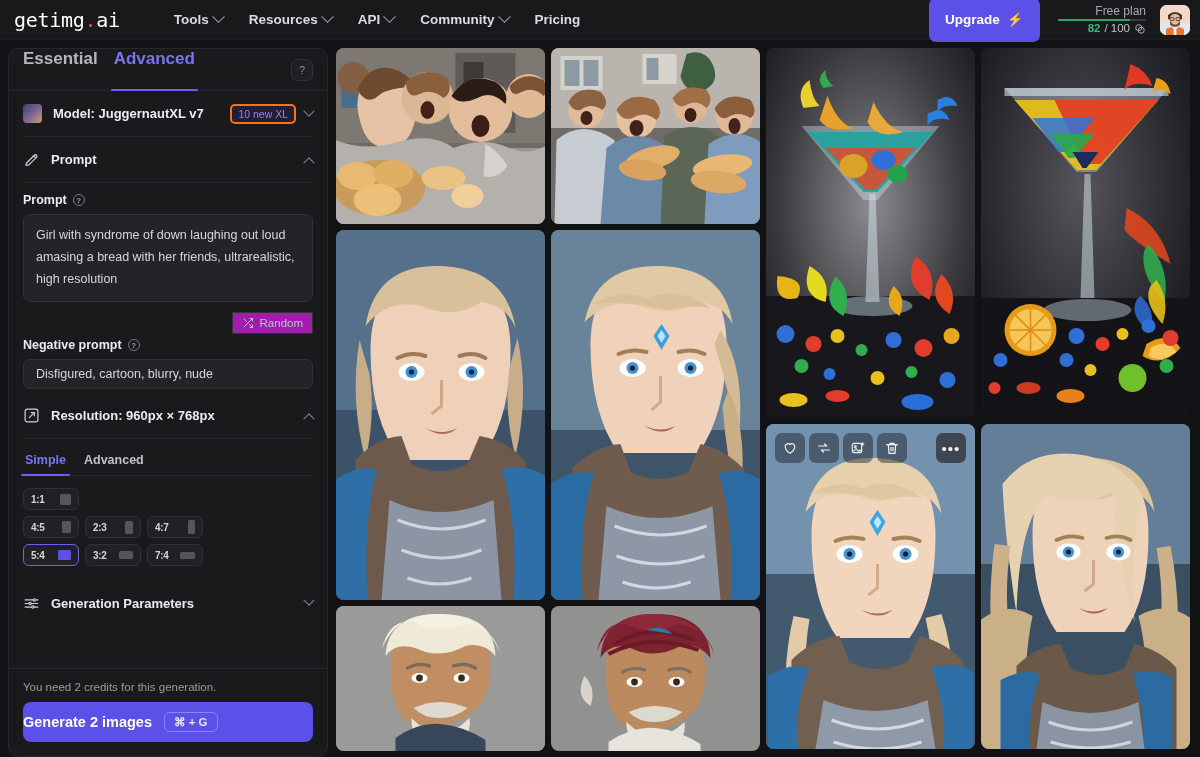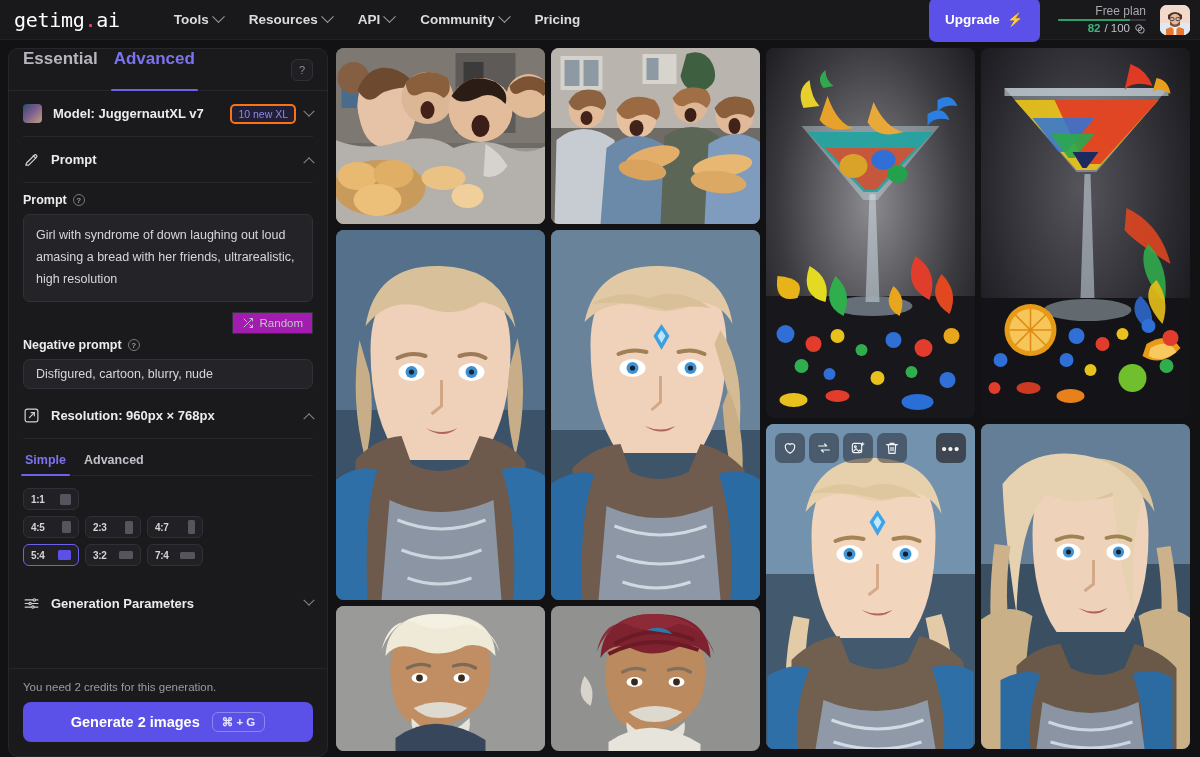--- a/index.html
+++ b/index.html
@@ -154,21 +154,21 @@
   }
   .ar-btn.selected { border-color: #6b62ec; background: #212125; }
   .ar-btn .ar-label { font-size: 10px; font-weight: 700; color: #d4d4da; letter-spacing: -0.3px; }
   .ar-shape { background: #55555e; border-radius: 1.5px; flex: none; }
   .ar-btn.selected .ar-shape { background: #5b51e8; }
   .footer { border-top: 1px solid #26262b; padding: 12px 14px 14px; }
   .credits-note { font-size: 11.5px; color: #9a9aa2; margin-bottom: 9px; }
   .gen-btn {
     width: 100%; height: 40px; border-radius: 8px; border: none;
     background: #5b51e8; color: #fff; cursor: pointer;
-    display: flex; align-items: center; justify-content: center; gap: 12px;
+    display: flex; align-items: center; gap: 12px;
     font-family: "Liberation Sans", sans-serif; font-size: 14.5px; font-weight: 700;
   }
   .kbd {
     border: 1px solid #8d86f2; border-radius: 6px; padding: 2px 9px;
     font-size: 11.5px; font-weight: 600; color: #e7e5ff;
   }
   
   .gallery {
     flex: 1; height: 717px; padding: 8px 10px 0 0;
     display: flex; gap: 6px; overflow: hidden;

